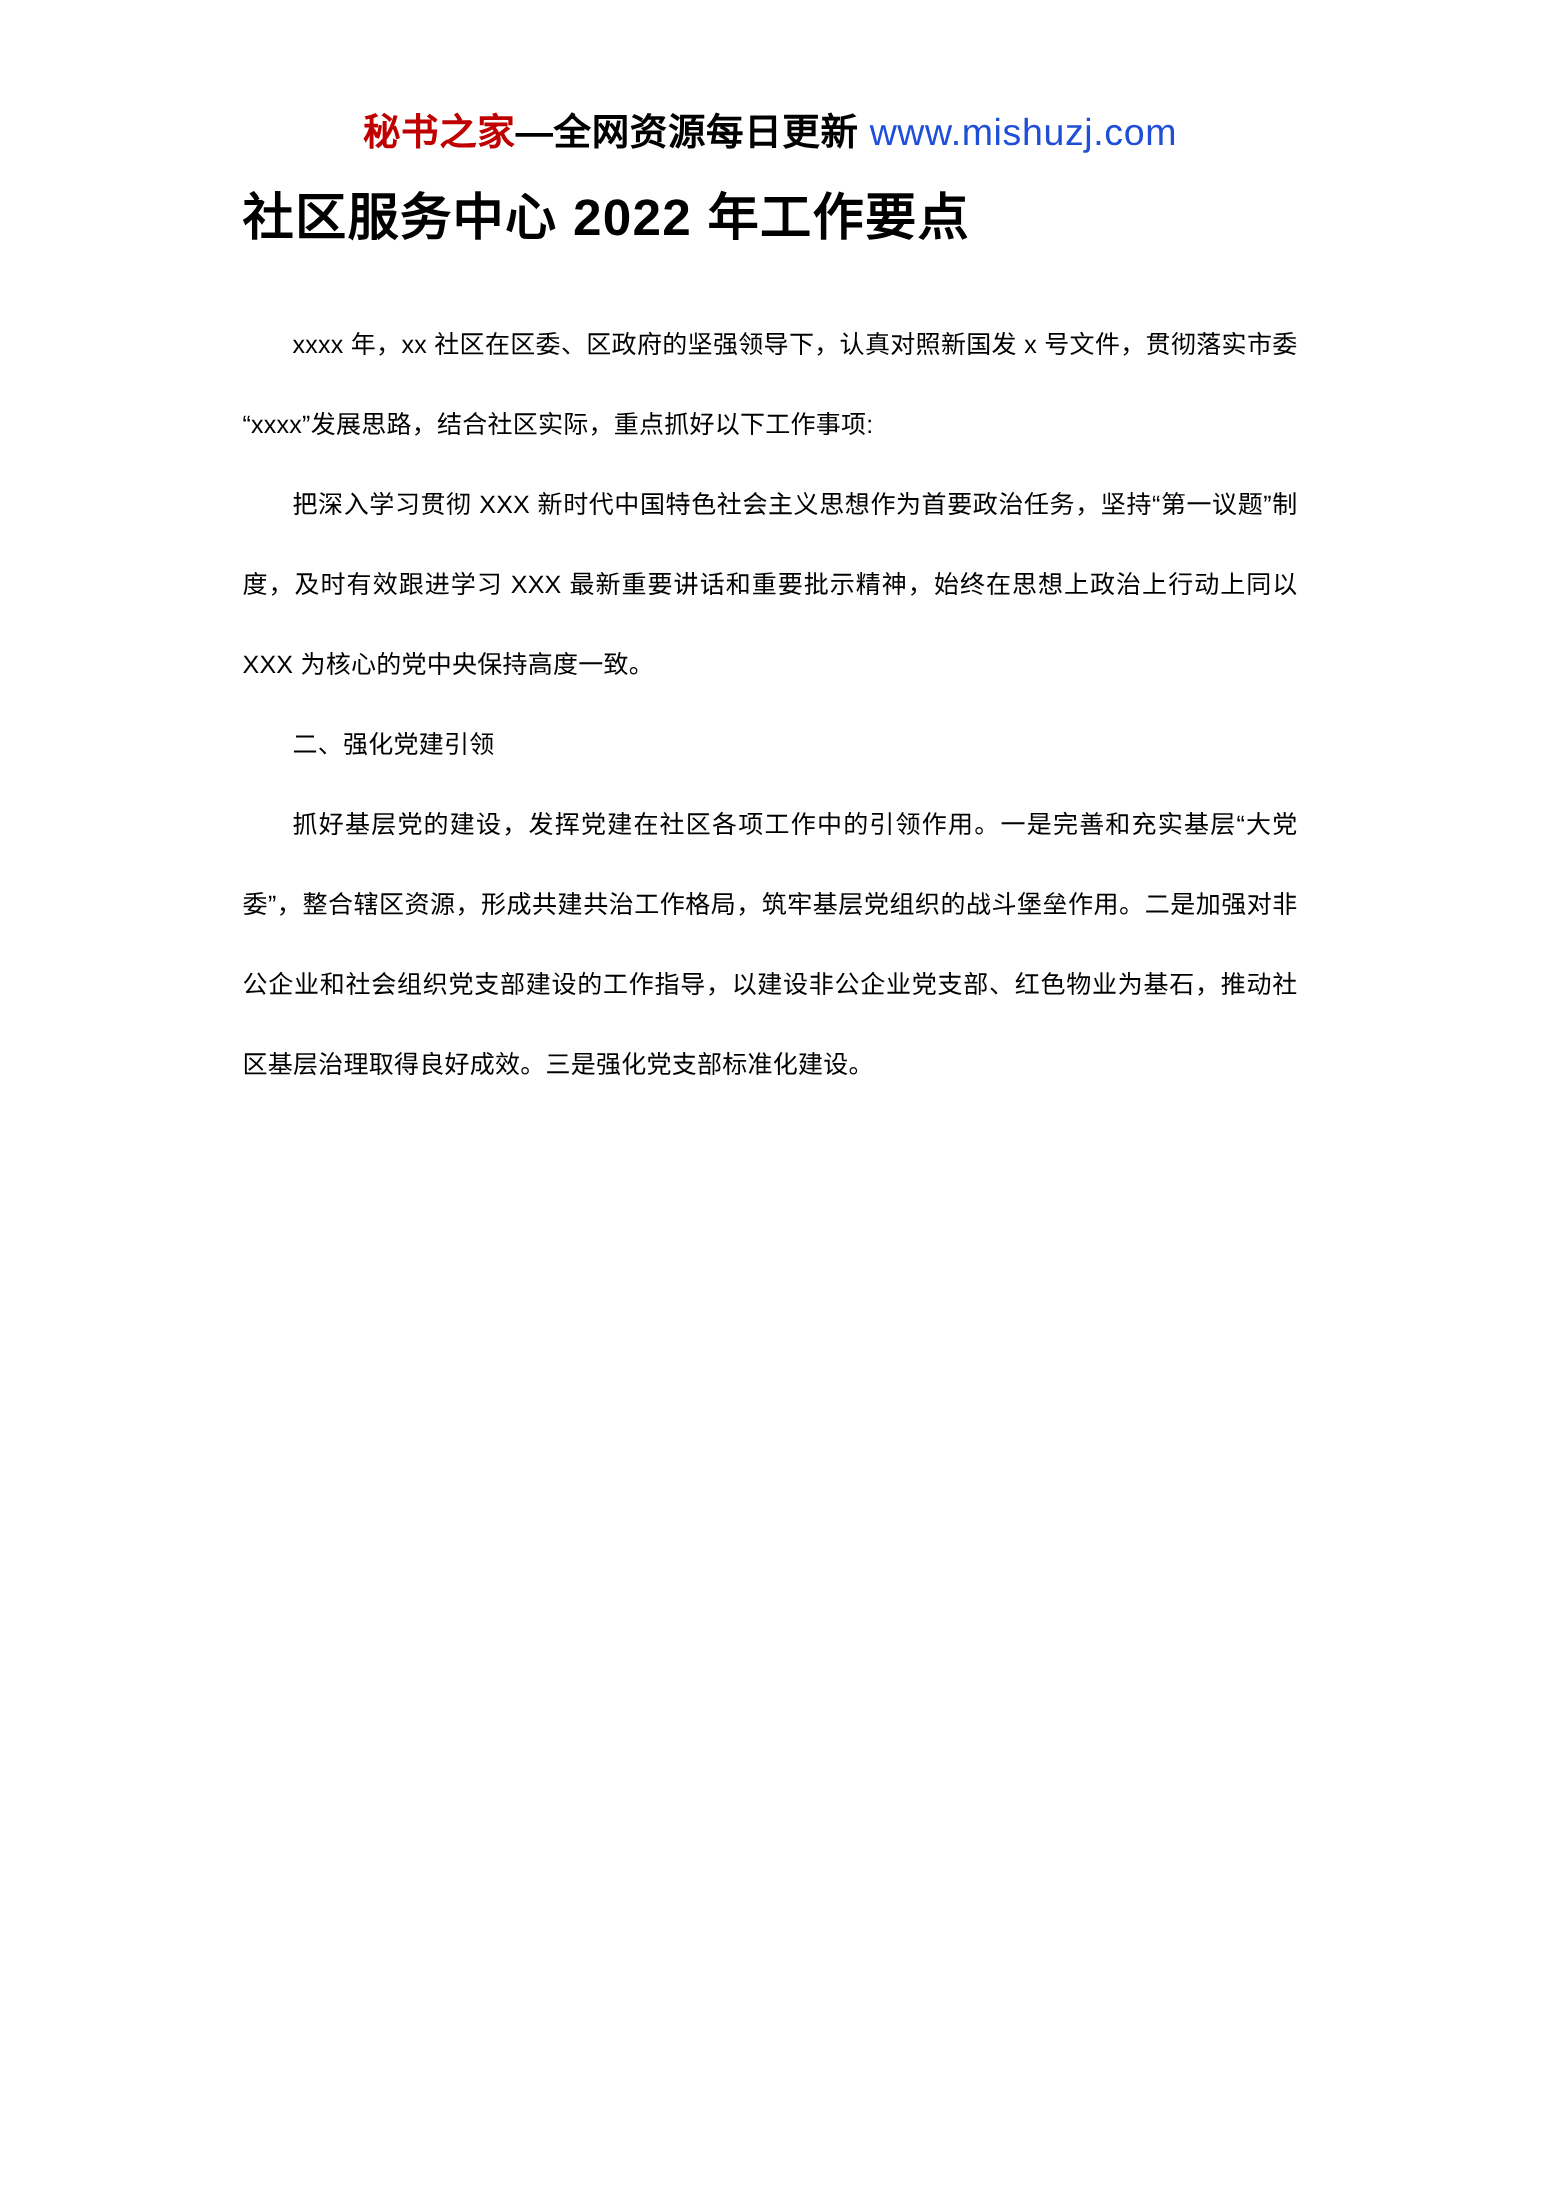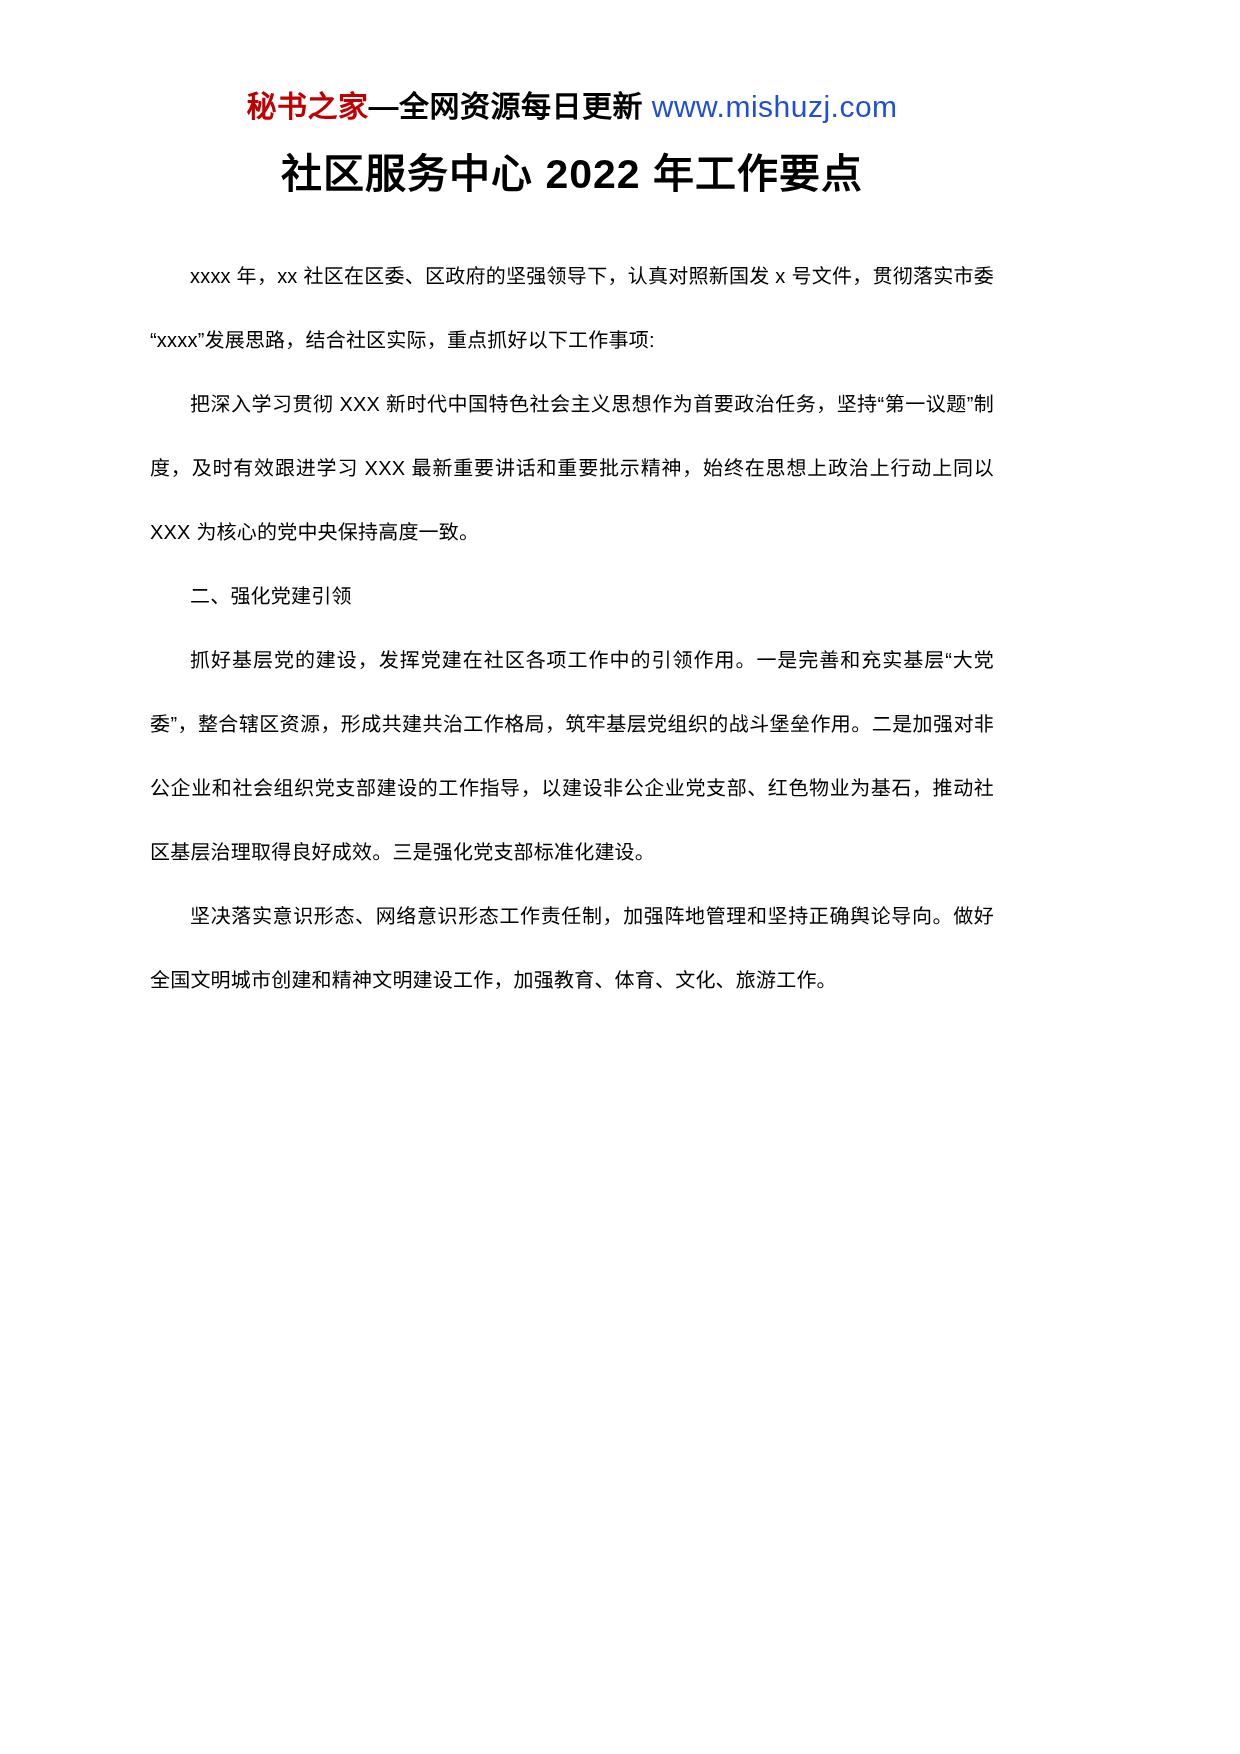--- a/index.html
+++ b/index.html
@@ -14,20 +14,21 @@
     font-family: "Liberation Sans", "DejaVu Sans", sans-serif;
     color: #000000;
     overflow: hidden;
   }
   .page {
     position: relative;
     width: 1144px;
     height: 1754px;
     box-sizing: border-box;
     padding: 86px 150px 0 150px;
+    margin-left: 44px;
   }
   
   .banner {
     text-align: center;
     font-size: 30px;
     line-height: 42px;
     white-space: nowrap;
     margin-bottom: 16px;
     letter-spacing: 0.5px;
   }
@@ -38,21 +39,21 @@
   .banner .tagline {
     color: #000000;
     font-weight: bold;
   }
   .banner .url {
     color: #1f4fd8;
     font-weight: normal;
   }
   
   .doc-title {
-    text-align: center;
+    text-align: left;
     font-size: 41px;
     font-weight: bold;
     line-height: 60px;
     letter-spacing: 1px;
     margin: 10px 0 40px 0;
     white-space: nowrap;
   }
   
   .body-text {
     font-size: 20px;
@@ -79,16 +80,15 @@
     <span class="brand">秘书之家</span><span class="tagline">—全网资源每日更新</span> <span class="url">www.mishuzj.com</span>
   </div>
 
   <h1 class="doc-title">社区服务中心 2022 年工作要点</h1>
 
   <div class="body-text">
     <p>xxxx 年，xx 社区在区委、区政府的坚强领导下，认真对照新国发 x 号文件，贯彻落实市委“xxxx”发展思路，结合社区实际，重点抓好以下工作事项:</p>
     <p>把深入学习贯彻 XXX 新时代中国特色社会主义思想作为首要政治任务，坚持“第一议题”制度，及时有效跟进学习 XXX 最新重要讲话和重要批示精神，始终在思想上政治上行动上同以 XXX 为核心的党中央保持高度一致。</p>
     <p class="heading-p">二、强化党建引领</p>
     <p>抓好基层党的建设，发挥党建在社区各项工作中的引领作用。一是完善和充实基层“大党委”，整合辖区资源，形成共建共治工作格局，筑牢基层党组织的战斗堡垒作用。二是加强对非公企业和社会组织党支部建设的工作指导，以建设非公企业党支部、红色物业为基石，推动社区基层治理取得良好成效。三是强化党支部标准化建设。</p>
-    <p>坚决落实意识形态、网络意识形态工作责任制，加强阵地管理和坚持正确舆论导向。做好全国文明城市创建和精神文明建设工作，加强教育、体育、文化、旅游工作。</p>
   </div>
 
 </div>
 
 </body></html>

